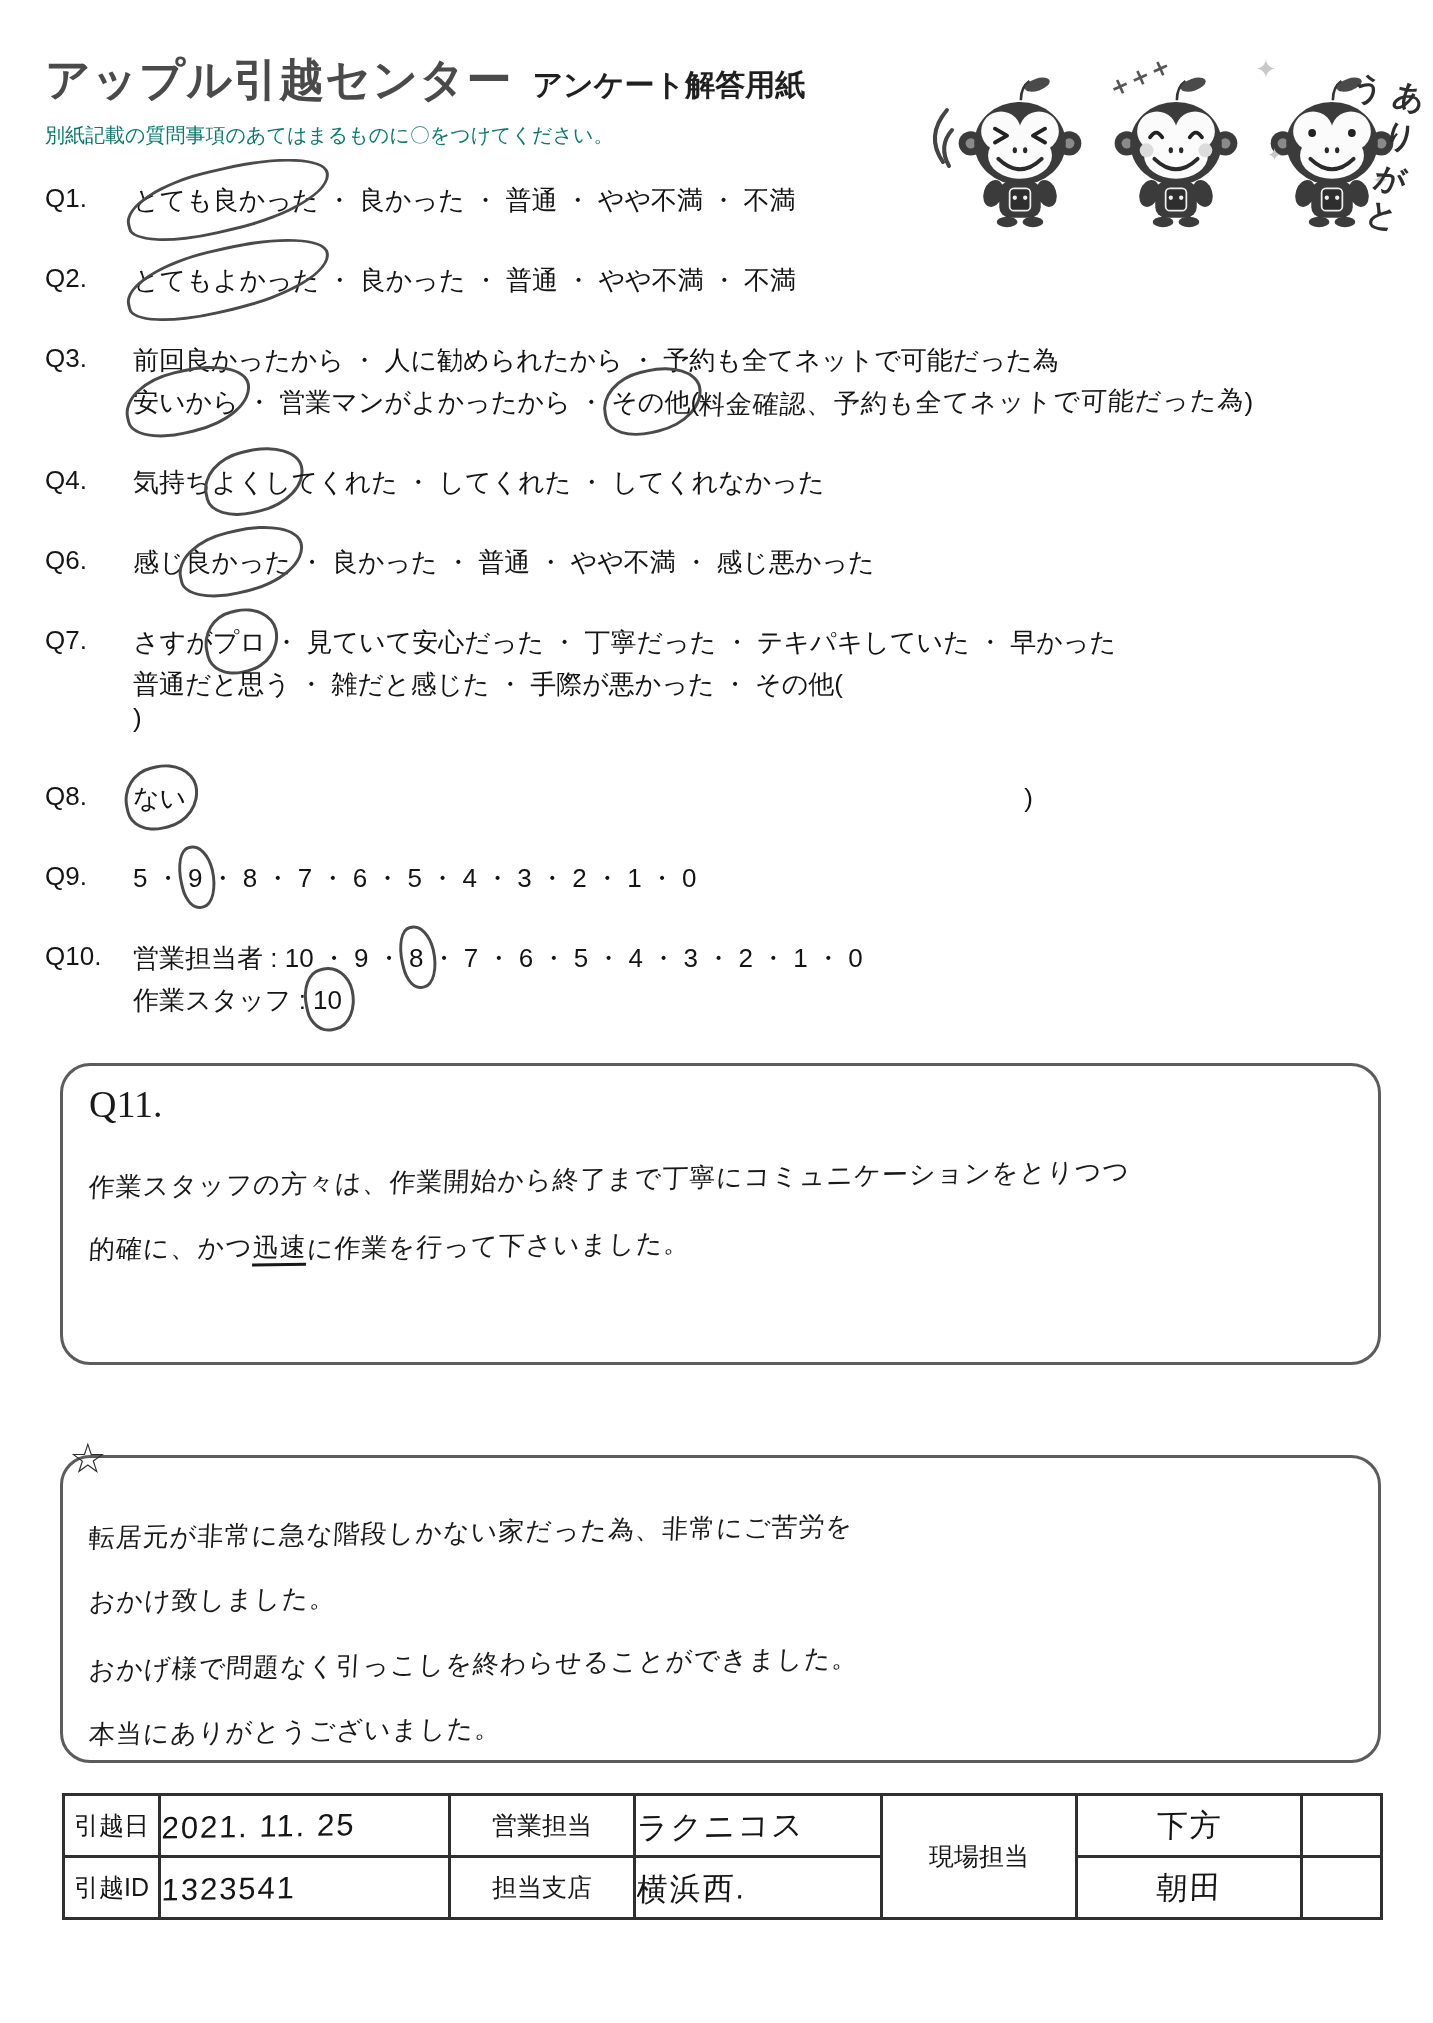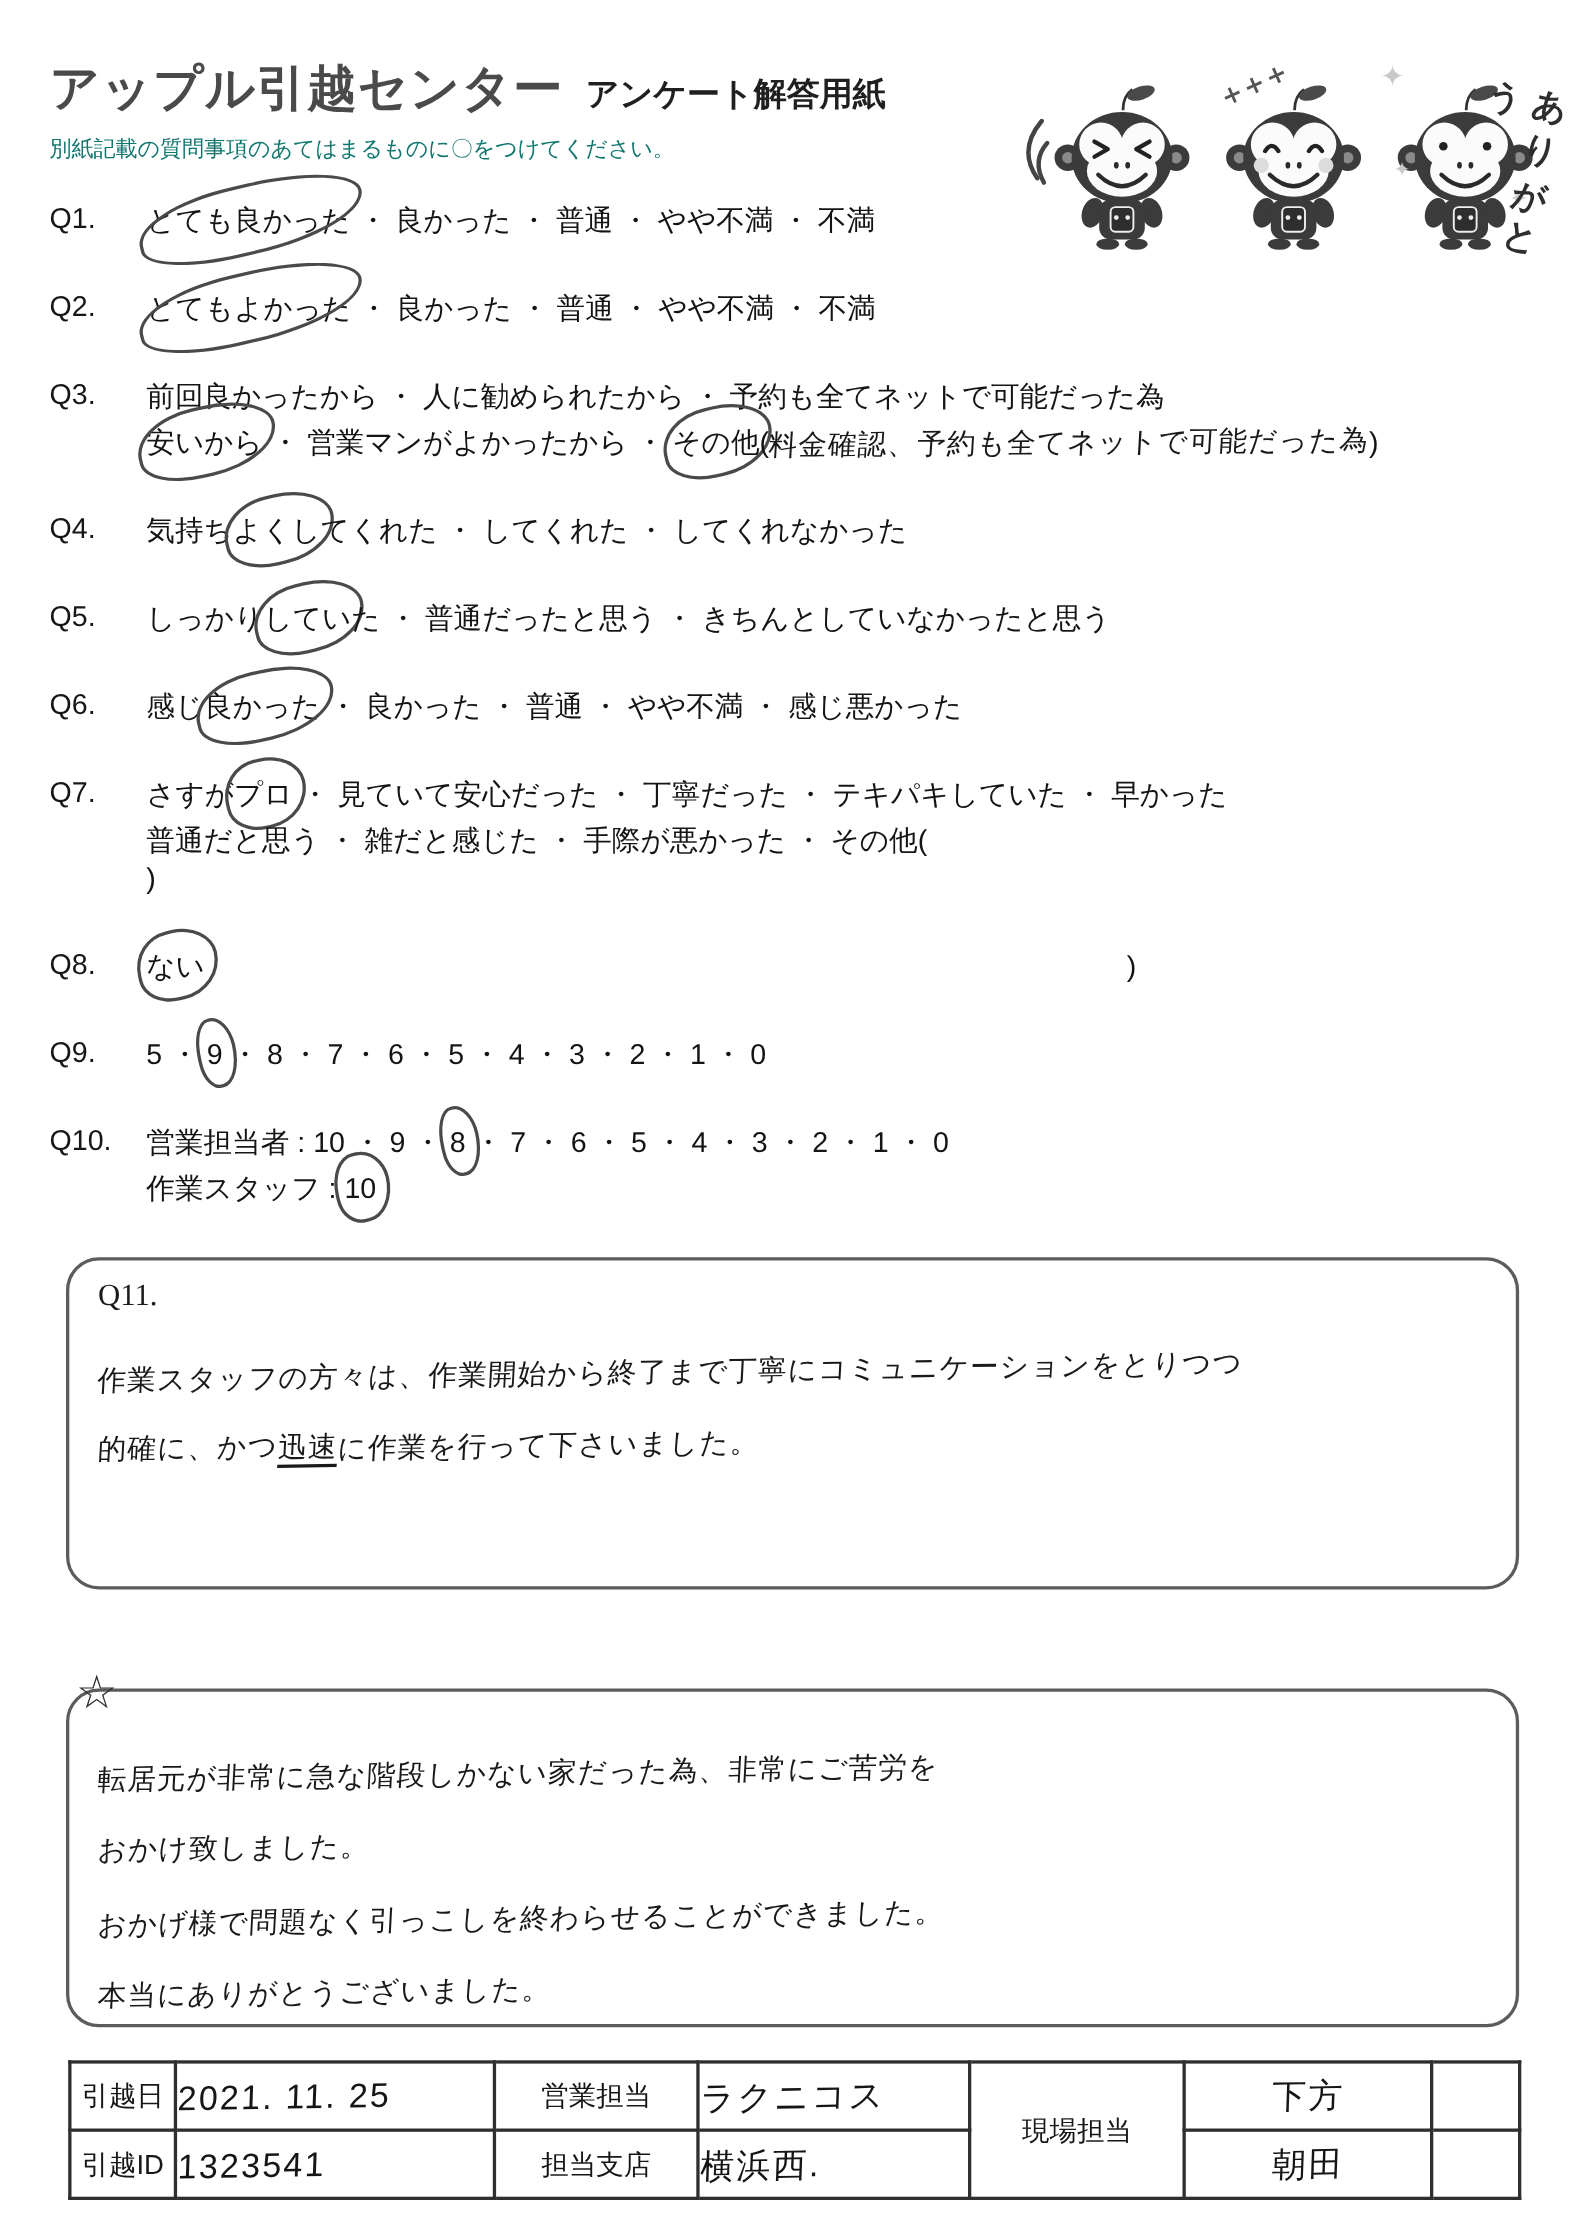--- a/index.html
+++ b/index.html
@@ -45,21 +45,21 @@
     transform:rotate(-13deg); pointer-events:none;
   }
   .hw { font-size:26px; letter-spacing:1px; transform:skewX(-4deg) rotate(-0.5deg); color:#191919; }
 
   
   .comment-box {
     position:relative; margin-left:60px; margin-right:52px;
     border:3.5px solid #5c5c5c; border-radius:30px; background:#fff;
   }
   .q11-box { height:302px; padding:16px 34px 0 26px; box-sizing:border-box; }
-  .q11-label { font-family:"Liberation Serif","DejaVu Serif",serif; font-size:28px; color:#1a1a1a; }
+  .q11-label { font-family:"Liberation Serif","DejaVu Serif",serif; font-size:38px; color:#1a1a1a; }
   .handwriting .q-line { font-size:29px; letter-spacing:2.5px; line-height:40px; white-space:pre-wrap; transform:rotate(-0.4deg); }
   .q11-box .q-line:first-of-type { margin-top:32px; }
   .q11-box .q-line + .q-line { margin-top:26px; }
   .ul { text-decoration:underline; text-decoration-thickness:3px; text-underline-offset:7px; }
 
   .star-box { height:308px; margin-top:90px; padding:52px 34px 0 26px; box-sizing:border-box; }
   .star-mark { position:absolute; top:-24px; left:6px; font-size:42px; color:#2e2e2e; background:transparent; }
   .star-box .q-line + .q-line { margin-top:26px; }
 
   
@@ -193,26 +193,20 @@
           <div class="q-line"><span class="tok circled">安いから</span><span class="tok"> ・ 営業マンがよかったから ・ </span><span class="tok circled">その他</span><span class="tok">(</span><span class="tok hw">料金確認、予約も全てネットで可能だった為</span><span class="tok">)</span></div>
         </div>
       </div>
       <div class="question">
         <div class="q-label">Q4.</div>
         <div class="q-body">
           <div class="q-line"><span class="tok">気持ち</span><span class="tok circled">よくし</span><span class="tok">てくれた ・ してくれた ・ してくれなかった</span></div>
         </div>
       </div>
       <div class="question">
-        <div class="q-label">Q5.</div>
-        <div class="q-body">
-          <div class="q-line"><span class="tok">しっかり</span><span class="tok circled">してい</span><span class="tok">た ・ 普通だったと思う ・ きちんとしていなかったと思う</span></div>
-        </div>
-      </div>
-      <div class="question">
         <div class="q-label">Q6.</div>
         <div class="q-body">
           <div class="q-line"><span class="tok">感じ</span><span class="tok circled">良かった</span><span class="tok"> ・ 良かった ・ 普通 ・ やや不満 ・ 感じ悪かった</span></div>
         </div>
       </div>
       <div class="question">
         <div class="q-label">Q7.</div>
         <div class="q-body">
           <div class="q-line"><span class="tok">さすが</span><span class="tok circled">プロ</span><span class="tok"> ・ 見ていて安心だった ・ 丁寧だった ・ テキパキしていた ・ 早かった</span></div>
           <div class="q-line" style="width: 900px; flex-direction: column;"><span class="tok">普通だと思う ・ 雑だと感じた ・ 手際が悪かった ・ その他(</span><span class="gap"></span><span class="tok">)</span></div>

